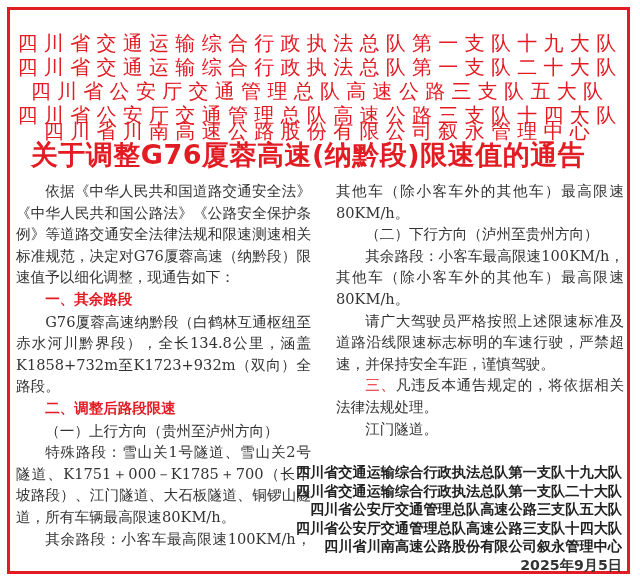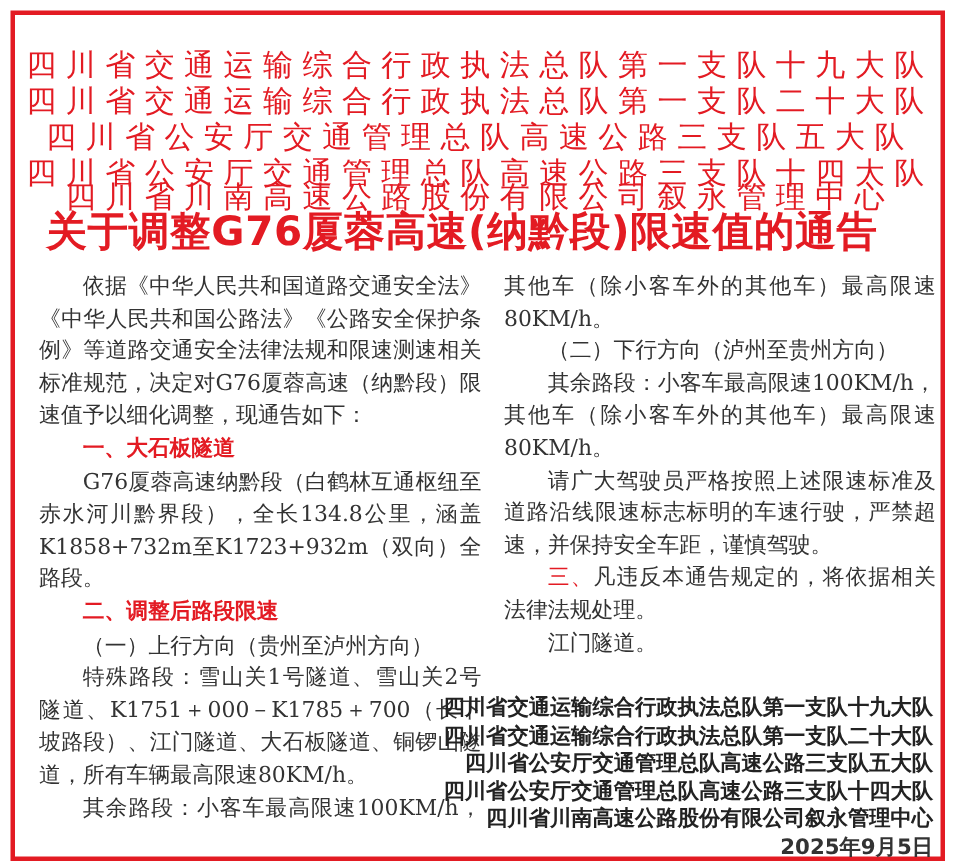--- a/index.html
+++ b/index.html
@@ -17,21 +17,21 @@
       position: absolute; left: 0; top: 139px; width: 616px; text-align: center;
       color: #e31b23; font-family: "DejaVu Sans", sans-serif; font-weight: bold;
       font-size: 27px; line-height: 32px; letter-spacing: 0.5px; white-space: nowrap;
     }
     .col {
       position: absolute; font-family: "DejaVu Serif", serif; font-size: 14.6px;
       line-height: 21.6px; color: #333333;
     }
     .col p { margin: 0; text-indent: 2em; text-align: justify; }
     .col p.noind { text-indent: 0; }
-    .left { left: 16px; top: 180px; width: 295px; margin-left: 10px; }
+    .left { left: 16px; top: 180px; width: 295px; }
     .right { left: 336px; top: 180px; width: 288px; }
     .red { color: #e31b23; }
     .sec { font-family: "DejaVu Sans", sans-serif; font-weight: bold; color: #e31b23; font-size: 14.5px; }
     .sign {
       position: absolute; right: 18px; top: 463px; text-align: right;
       font-family: "DejaVu Sans", sans-serif; font-weight: bold; font-size: 14.2px;
       line-height: 18.5px; color: #222222; white-space: nowrap;
     }
     .sign .date { font-weight: bold; color: #333; }
   </style>
@@ -44,21 +44,21 @@
 <div class="hdr" style="top:55px">四川省交通运输综合行政执法总队第一支队二十大队</div>
 <div class="hdr" style="top:79px">四川省公安厅交通管理总队高速公路三支队五大队</div>
 <div class="hdr" style="top:103px">四川省公安厅交通管理总队高速公路三支队十四大队</div>
 
 <div class="hdr" style="top:119px">四川省川南高速公路股份有限公司叙永管理中心</div>
 
 <div class="title">关于调整G76厦蓉高速(纳黔段)限速值的通告</div>
 
 <div class="col left">
   <p>依据《中华人民共和国道路交通安全法》《中华人民共和国公路法》《公路安全保护条例》等道路交通安全法律法规和限速测速相关标准规范，决定对G76厦蓉高速（纳黔段）限速值予以细化调整，现通告如下：</p>
-  <p><span class="sec">一、大石板隧道</span></p>
+  <p><span class="sec">一、其余路段</span></p>
   <p>G76厦蓉高速纳黔段（白鹤林互通枢纽至赤水河川黔界段），全长134.8公里，涵盖K1858+732m至K1723+932m（双向）全路段。</p>
   <p><span class="sec">二、调整后路段限速</span></p>
   <p>（一）上行方向（贵州至泸州方向）</p>
   <p>特殊路段：雪山关1号隧道、雪山关2号隧道、K1751＋000－K1785＋700（长下坡路段）、江门隧道、大石板隧道、铜锣山隧道，所有车辆最高限速80KM/h。</p>
   <p style="height:21.6px; overflow:hidden;">其余路段：小客车最高限速100KM/h，其他车（除小客车外的其他车）最高限速80KM/h。</p>
 </div>
 
 <div class="col right">
   <p class="noind">其他车（除小客车外的其他车）最高限速80KM/h。</p>
   <p>（二）下行方向（泸州至贵州方向）</p>

